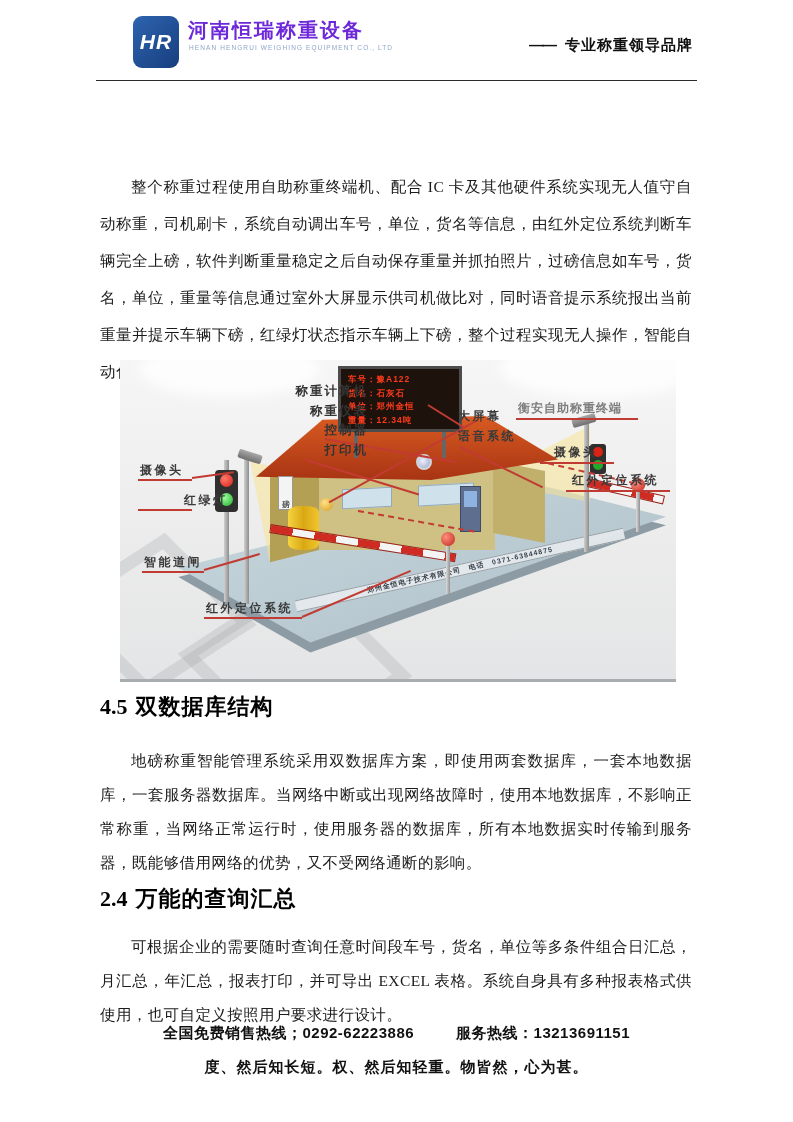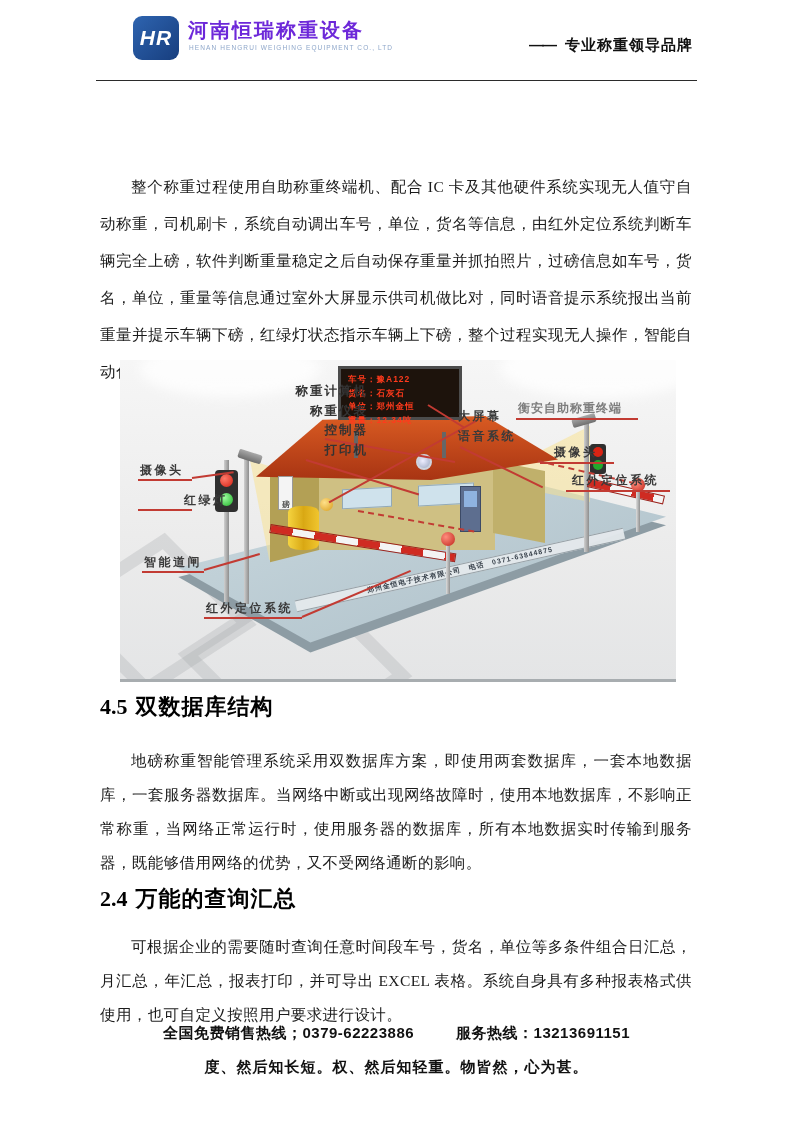--- a/index.html
+++ b/index.html
@@ -1,20 +1,20 @@
 <!DOCTYPE html>
 <html><head>
 <meta charset="utf-8">
 <style>
   * { margin:0; padding:0; box-sizing:border-box; }
   body { background:#888; font-family:"Liberation Sans", sans-serif; }
   .page { position:relative; width:793px; height:1122px; margin:0 auto; background:#fff; overflow:hidden; }
 
   
-  .logo-box { position:absolute; left:133px; top:16px; width:46px; height:44px;
+  .logo-box { position:absolute; left:133px; top:16px; width:46px; height:52px;
     background:linear-gradient(135deg,#2e64b0,#173e7e); border-radius:9px;
     color:#fff; font-weight:bold; font-size:21px; display:flex; align-items:center; justify-content:center;
     font-style:italic; letter-spacing:1px; }
   .company-cn { position:absolute; left:188px; top:17px; font-size:20px; font-weight:bold;
     color:#6d28d9; letter-spacing:2px; }
   .company-en { position:absolute; left:189px; top:44px; font-size:6.5px; color:#8fa7ca;
     letter-spacing:1.1px; font-variant:small-caps; }
   .tagline { position:absolute; right:100px; top:36px; font-size:15px; font-weight:bold; color:#111; letter-spacing:1px; }
   .tagline .dash { margin-right:10px; letter-spacing:-2px; }
   .header-rule { position:absolute; left:96px; right:96px; top:80px; height:0; border-top:1.6px solid #2b2b2b; }
@@ -57,21 +57,21 @@
     clip-path:polygon(0 95%, 22% 6%, 76% 0, 100% 68%, 58% 100%); }
   .house-sign { left:158px; top:116px; width:15px; height:34px; background:#f4f4f4; border:1px solid #999;
     writing-mode:vertical-rl; font-size:8px; color:#444; text-align:center; line-height:13px; }
   .win { background:#cfe2ec; border:1px solid #93a9b5; }
   .w1 { left:222px; top:128px; width:50px; height:20px; transform:skewY(-3deg); }
   .w2 { left:298px; top:124px; width:56px; height:21px; transform:skewY(-3deg); }
   .door { left:340px; top:126px; width:21px; height:46px; background:#5d6e8f; border:1px solid #3c4a66; }
   .door-scr { left:344px; top:131px; width:13px; height:16px; background:#8fb3e0; }
   .horn { left:296px; top:94px; width:16px; height:16px; background:radial-gradient(circle at 40% 40%, #eef, #9aa6c0); border-radius:50%; border:2px solid #cfd4dd; }
 
-  .led { left:218px; top:6px; width:124px; height:54px; background:#1d130c; border:3px solid #4c4c4c; padding:4px 7px; }
+  .led { left:218px; top:6px; width:124px; height:66px; background:#1d130c; border:3px solid #4c4c4c; padding:4px 7px; }
   .led div { position:static; font-size:8.5px; line-height:13.5px; color:#ff3a1c; font-weight:bold; letter-spacing:1px; white-space:nowrap; }
   .led-leg { width:4px; background:#666; }
   .lg1 { left:234px; top:72px; height:26px; }
   .lg2 { left:322px; top:72px; height:26px; }
 
   .pole { width:5px; background:linear-gradient(90deg,#cfcfcf,#8e8e8e); }
   .p-tl { left:104px; top:100px; height:142px; }
   .p-cam-l { left:124px; top:96px; height:148px; }
   .p-cam-r { left:464px; top:60px; height:132px; }
   .tl-box { left:95px; top:110px; width:23px; height:42px; background:#2f2f2f; border-radius:4px; }
@@ -236,20 +236,20 @@
     <span class="num">4.5</span><span>双数据库结构</span>
   </div>
   <div class="para" id="para2">地磅称重智能管理系统采用双数据库方案，即使用两套数据库，一套本地数据库，一套服务器数据库。当网络中断或出现网络故障时，使用本地数据库，不影响正常称重，当网络正常运行时，使用服务器的数据库，所有本地数据实时传输到服务器，既能够借用网络的优势，又不受网络通断的影响。</div>
 
   <div class="h2" id="h2-3">
     <span class="num">2.4</span><span>万能的查询汇总</span>
   </div>
   <div class="para" id="para3">可根据企业的需要随时查询任意时间段车号，货名，单位等多条件组合日汇总，月汇总，年汇总，报表打印，并可导出 EXCEL 表格。系统自身具有多种报表格式供使用，也可自定义按照用户要求进行设计。</div>
 
   <div class="footer-line" id="f1">
-    <span>全国免费销售热线；</span><span>0379-62223886</span><span class="gap"></span><span>服务热线：</span><span>13213691151</span>
+    <span>全国免费销售热线；</span><span>0292-62223886</span><span class="gap"></span><span>服务热线：</span><span>13213691151</span>
   </div>
   <div class="footer-line" id="f2">度、然后知长短。权、然后知轻重。物皆然，心为甚。</div>
   <div class="footer-line" id="f3">
     <span>网址：</span><a class="weblink">www.henanhengrui.com</a>
   </div>
 
 </div>
 
 </body></html>

